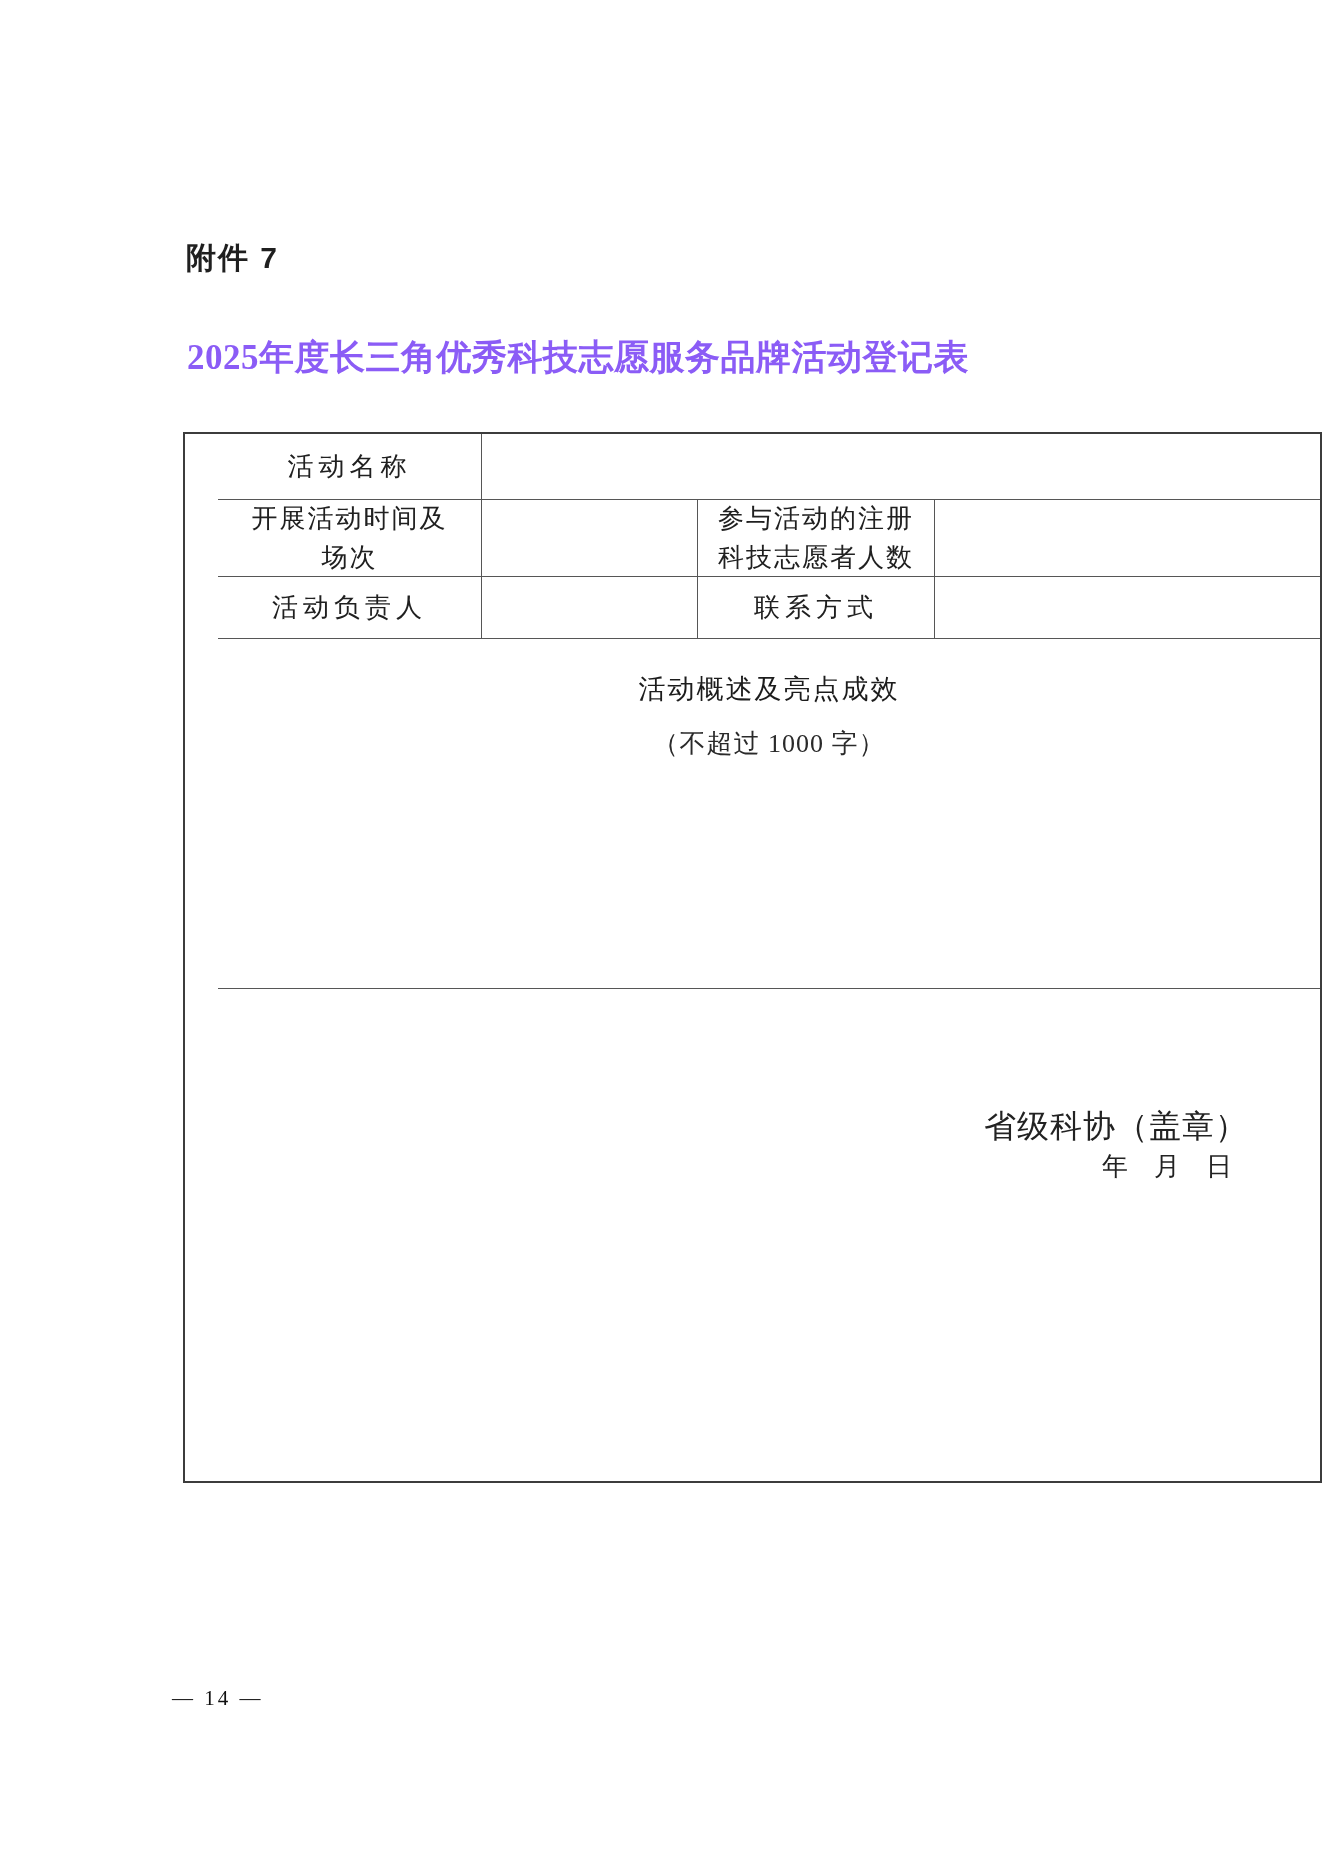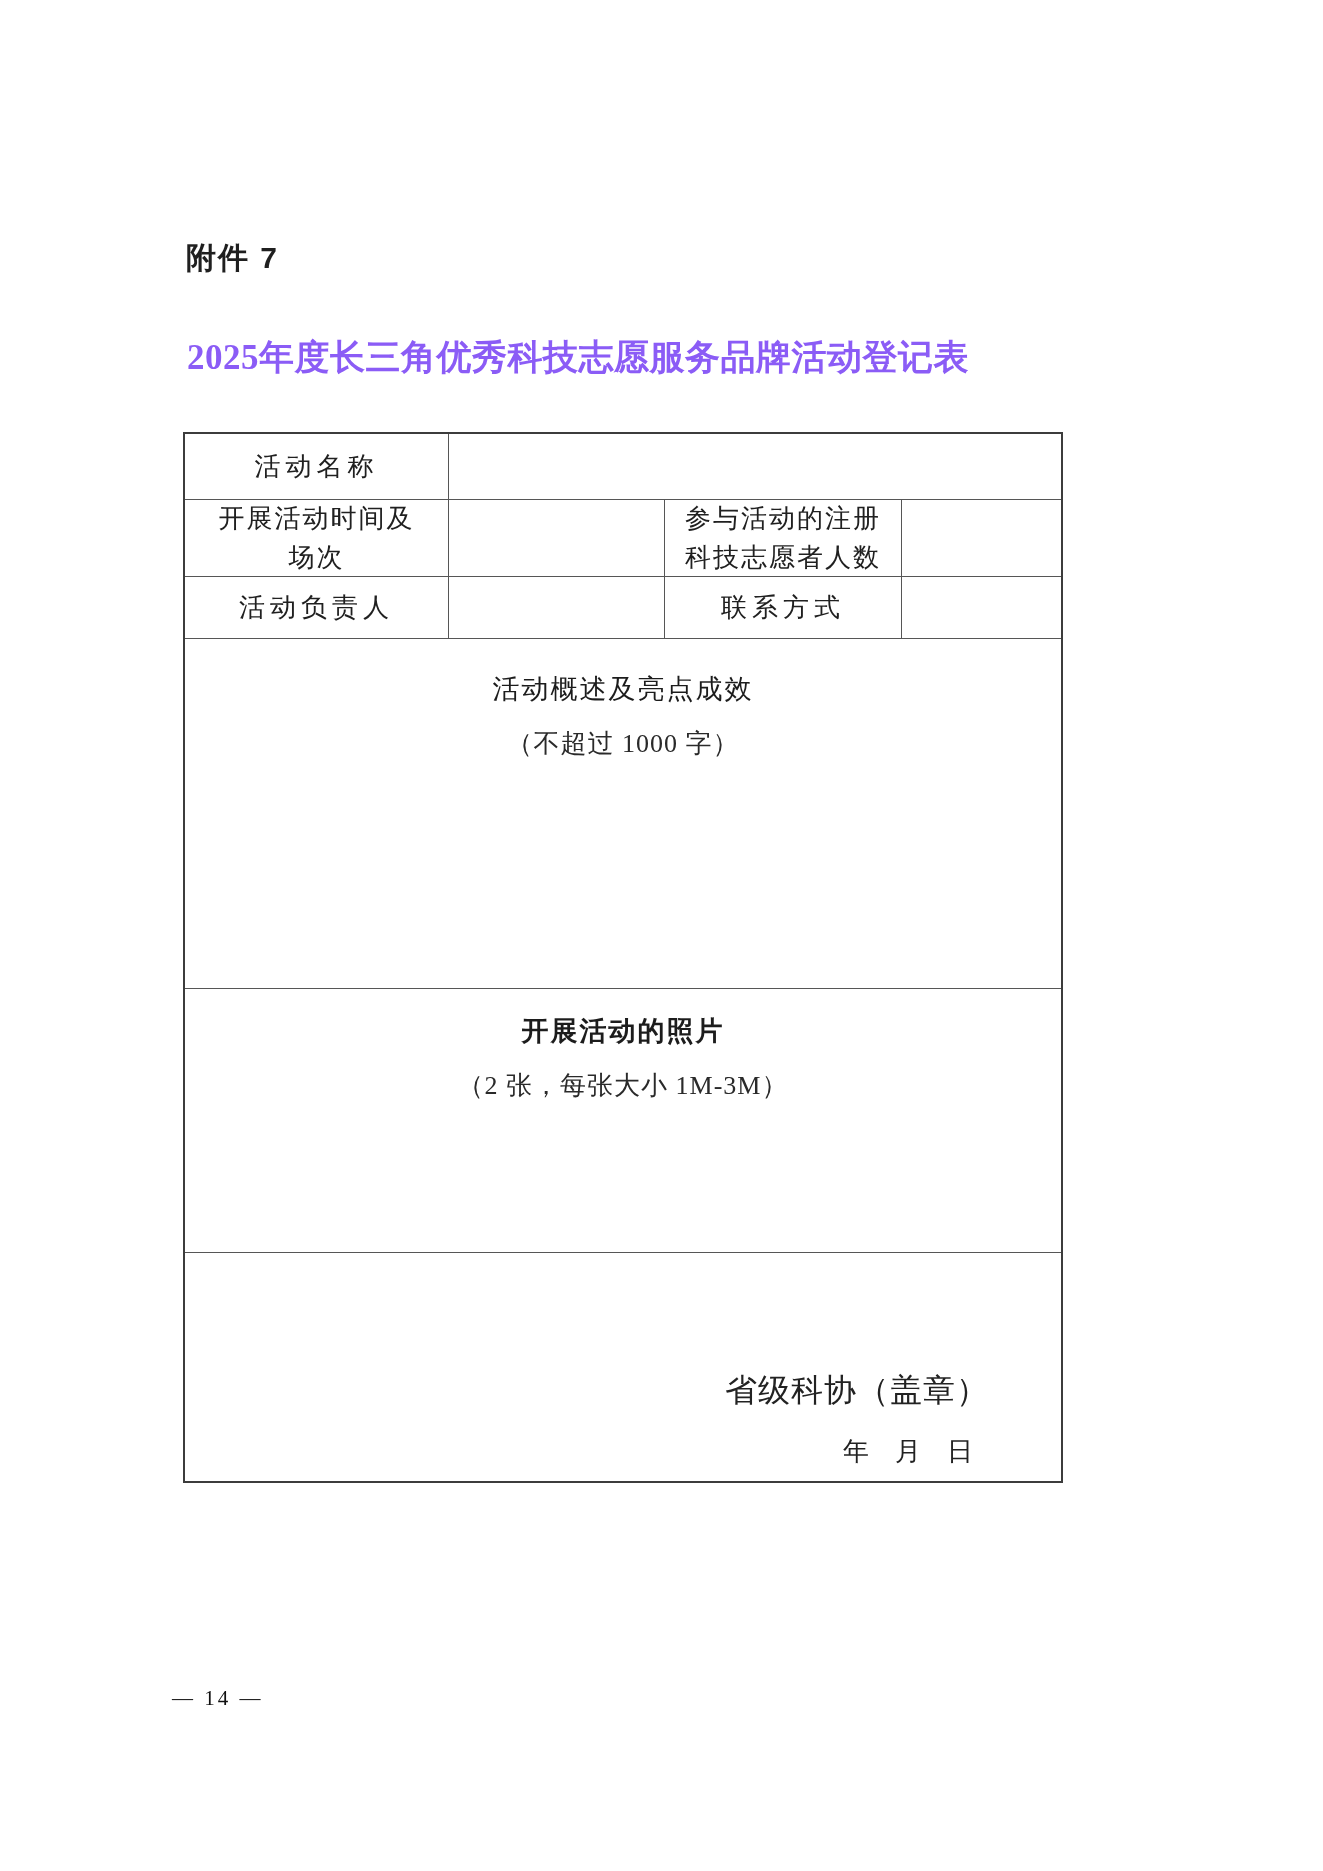--- a/index.html
+++ b/index.html
@@ -40,28 +40,29 @@
     font-size: 35px;
     font-weight: 700;
     letter-spacing: 0.5px;
     color: #8b5cf6;
     white-space: nowrap;
   }
   .form-table {
     position: absolute;
     left: 183px;
     top: 432px;
-    width: 880px;
+    width: 1139px;
     height: 1051px;
     box-sizing: border-box;
     display: grid;
     grid-template-columns: 264px 216px 237px auto;
     grid-template-rows: 66px 77px 62px 350px 264px auto;
     border: 2px solid #3c3c3c;
     background: #ffffff;
+    padding-left: 33px;
   }
   .cell {
     box-sizing: border-box;
     border-right: 1.5px solid #565656;
     border-bottom: 1.5px solid #565656;
     display: flex;
     align-items: center;
     justify-content: center;
     text-align: center;
     font-size: 26px;
@@ -107,21 +108,20 @@
     padding-right: 72px;
   }
   .signature-org {
     display: block;
     font-size: 32px;
     letter-spacing: 1px;
     color: #222222;
   }
   .signature-date {
     display: block;
-    margin-top: 21px;
     padding-right: 16px;
     font-size: 26px;
     color: #222222;
   }
   .page-number {
     position: absolute;
     left: 172px;
     top: 1686px;
     font-family: "Liberation Serif", serif;
     font-size: 21px;
@@ -161,24 +161,20 @@
     <div class="cell">
       <span class="label-text">联系方式</span>
     </div>
     <div class="cell no-r"></div>
 
     <div class="cell full section-cell overview-cell">
       <span class="section-heading">活动概述及亮点成效</span>
       <span class="section-note">（不超过 1000 字）</span>
     </div>
 
-    <div class="cell full section-cell photos-cell">
-      <span class="section-heading">开展活动的照片</span>
-      <span class="section-note">（2 张，每张大小 1M-3M）</span>
-    </div>
 
     <div class="cell full no-b signature-cell">
       <span class="signature-org">省级科协（盖章）</span>
       <span class="signature-date">年　月　日</span>
     </div>
 
   </div>
 
   <div class="page-number">— 14 —</div>
 

